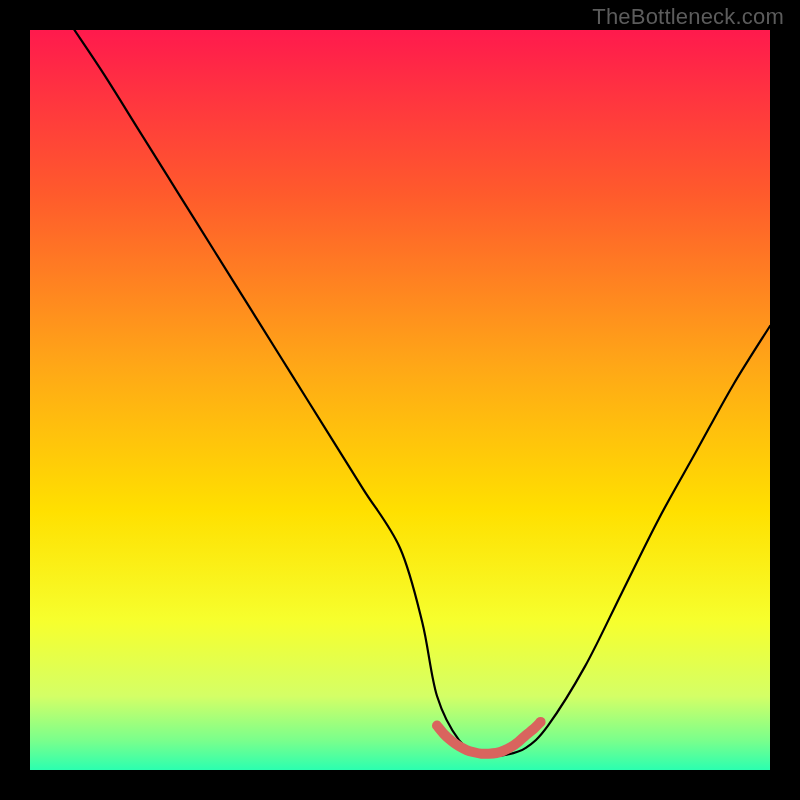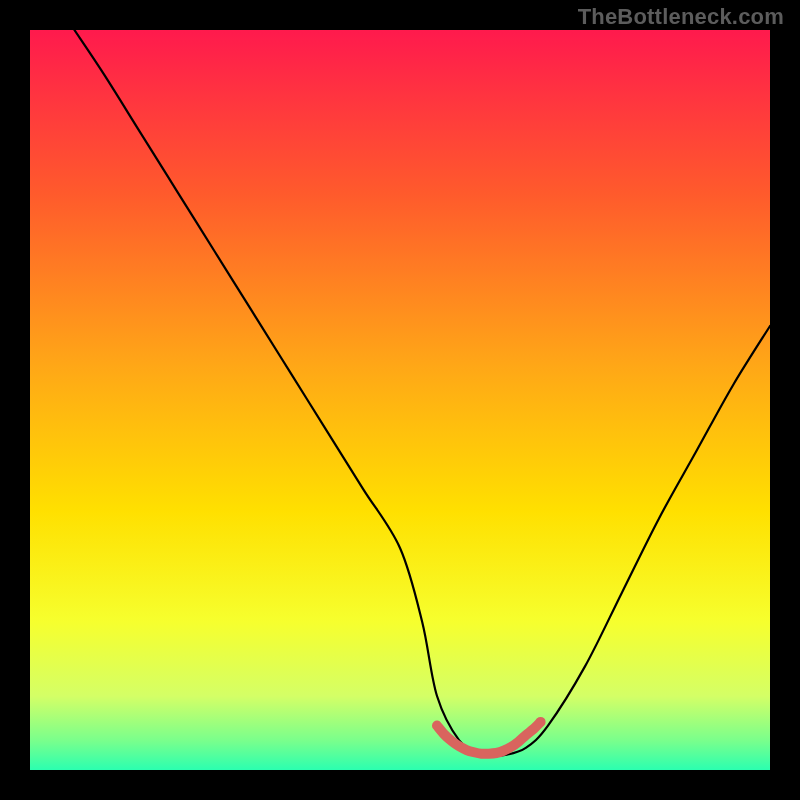--- a/index.html
+++ b/index.html
@@ -16,21 +16,21 @@
     width: 800px;
     height: 800px;
     background: #000;
   }
   .watermark {
     position: absolute;
     top: 4px;
     right: 16px;
     color: #5c5c5c;
     font-size: 22px;
-    font-weight: 700;
+    font-weight: 400;
     letter-spacing: 0.2px;
     z-index: 5;
   }
   .plot-wrap {
     position: absolute;
     left: 30px;
     top: 30px;
     width: 740px;
     height: 740px;
     background: #000;

